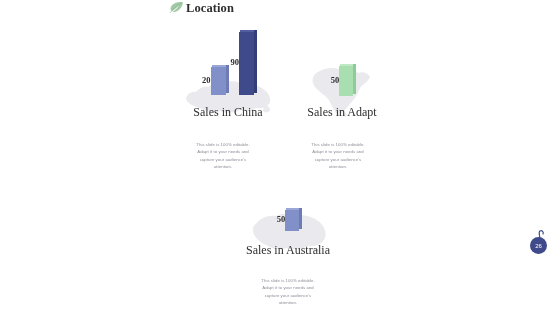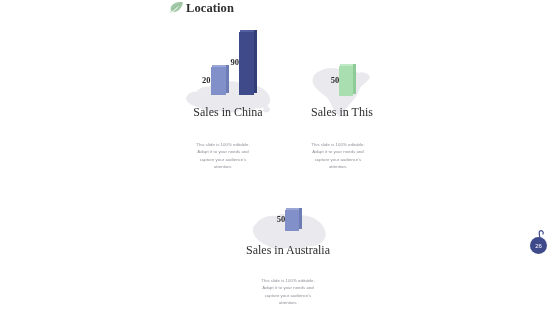--- a/index.html
+++ b/index.html
@@ -234,21 +234,21 @@
         <div class="bar-col">
           <span class="bar-value">50</span>
           <div class="bar3d" style="width:14px; height:30px;">
             <div class="bar-top" style="background:#bfeac5;"></div>
             <div class="bar-side" style="background:#8fcb97;"></div>
             <div class="bar-front" style="background:#a9dfb0;"></div>
           </div>
         </div>
       </div>
 
-      <div class="caption" style="bottom:-2px;">Sales in This</div>
+      <div class="caption" style="bottom:-2px;">Sales in Adapt</div>
     </div>
   </div>
 
   <div class="desc" style="left:307px; top:141px; width:62px;">This slide is 100% editable. Adapt it to your needs and capture your audience's attention.</div>
 
   <div class="group" style="left:236px; top:166px; width:104px; height:88px;">
     <div class="chart-area">
 
       <svg class="map-svg" width="100" height="50" viewBox="0 0 100 50">
         <path d="M18,20 C22,14 30,11 38,12 C44,9 52,9 58,12 C65,10 74,12 80,17

